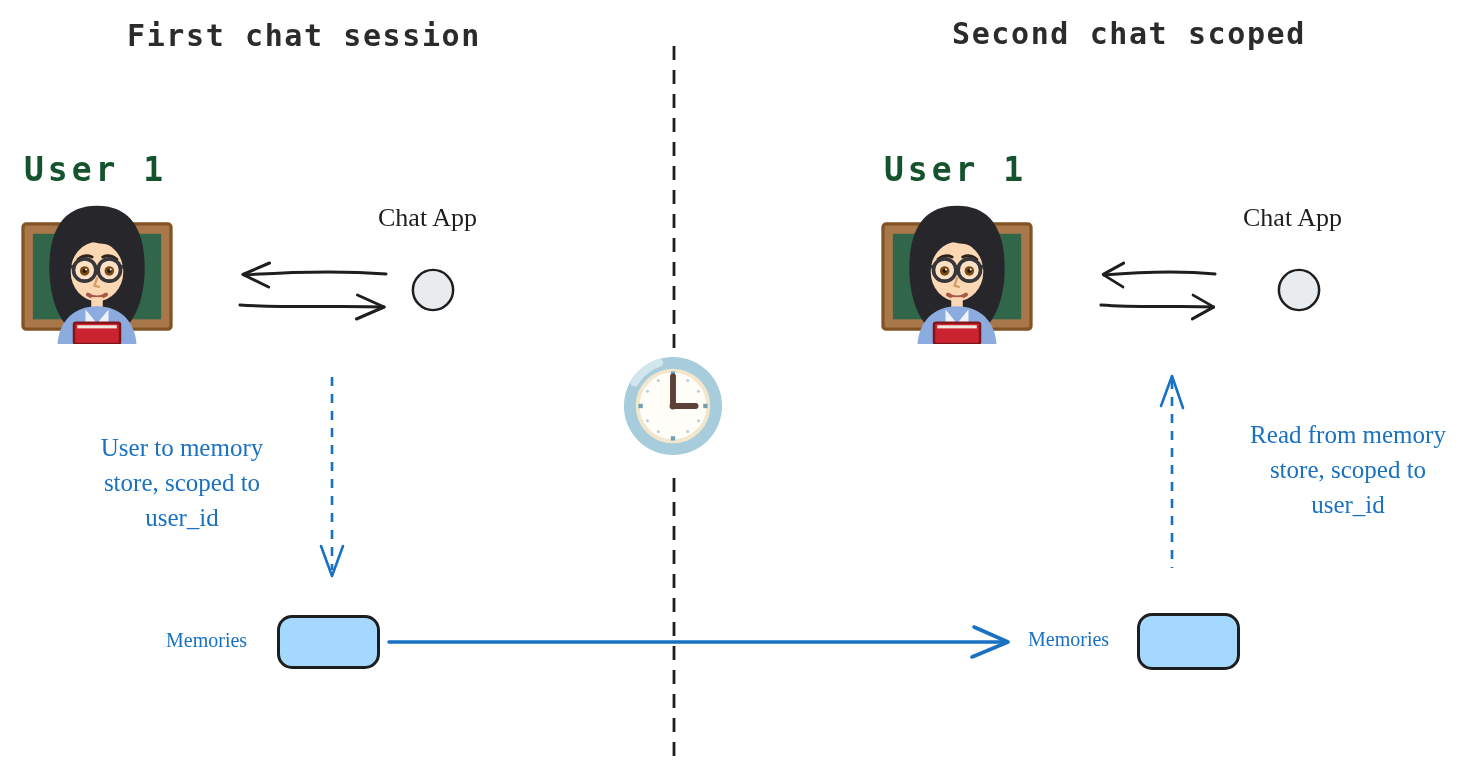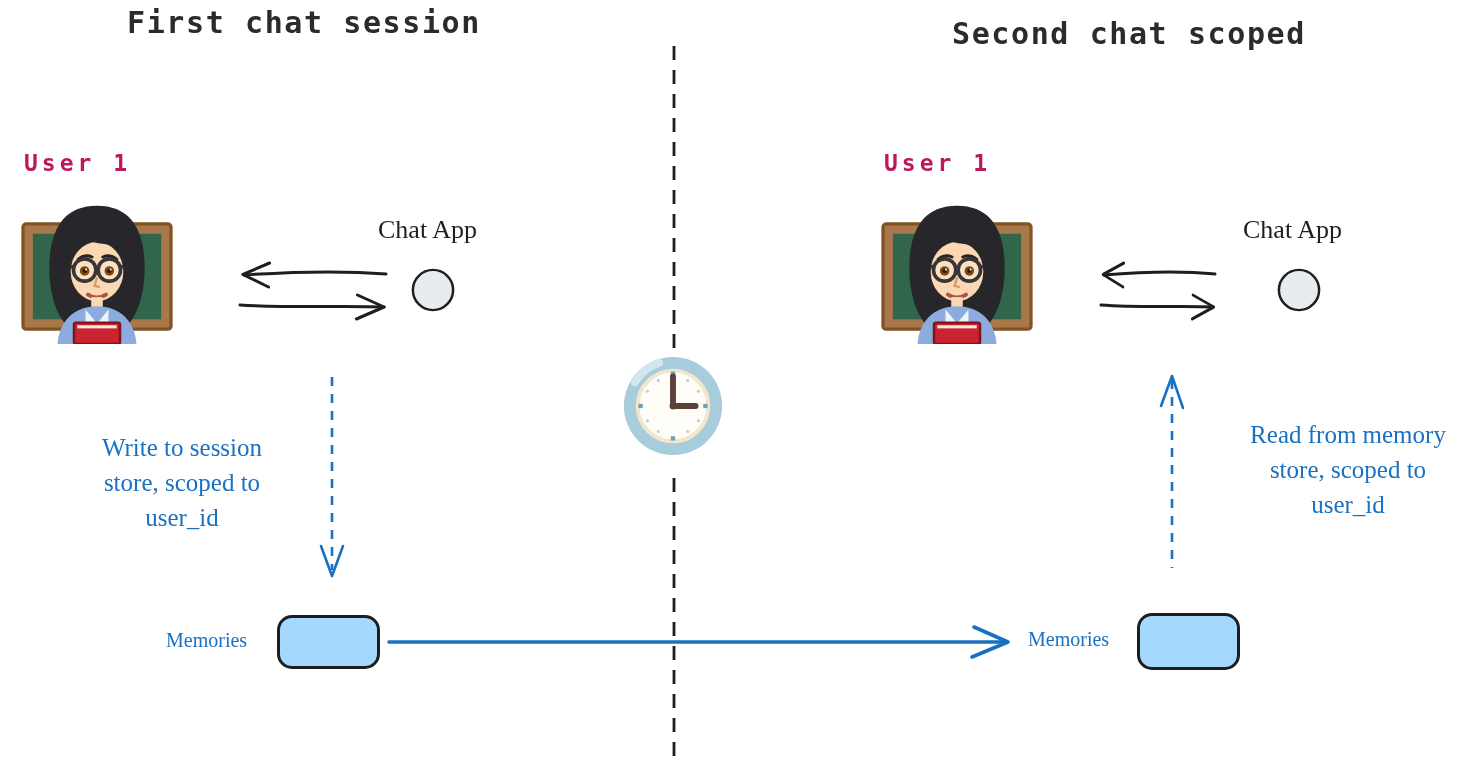--- a/index.html
+++ b/index.html
@@ -1,24 +1,24 @@
 <!DOCTYPE html>
 <html><head>
 <meta charset="utf-8">
 <style>
   html,body{margin:0;padding:0;background:#ffffff;}
   .canvas{position:relative;width:1482px;height:777px;background:#ffffff;overflow:hidden;
           font-family:"DejaVu Sans", sans-serif;}
   .abs{position:absolute;}
   .title{font-family:"DejaVu Sans Mono", monospace;font-weight:700;font-size:30px;
          letter-spacing:1.6px;color:#2b2b2b;white-space:nowrap;}
-  .user-label{font-family:"DejaVu Sans Mono", monospace;font-weight:700;font-size:23px;
-              letter-spacing:4px;color:#be185d;white-space:nowrap;}
+  .user-label{font-family:"DejaVu Sans Mono", monospace;font-weight:700;font-size:33px;
+              letter-spacing:4px;color:#14532d;white-space:nowrap;}
   .hand{font-family:cursive;}
-  .app-label{font-size:26px;color:#1e1e1e;white-space:nowrap;margin-top:12px;}
+  .app-label{font-size:26px;color:#1e1e1e;white-space:nowrap;}
   .note{font-size:25px;color:#1971c2;text-align:center;line-height:35px;}
   .mem-label{font-size:20px;color:#1971c2;white-space:nowrap;}
   .memory-box{width:97px;height:48px;background:#a5d8ff;border:3px solid #1e1e1e;border-radius:15px;}
   svg{display:block;}
   .defs{position:absolute;width:0;height:0;overflow:hidden;}
 </style>
 </head>
 <body>
 
 <div class="canvas">
@@ -84,21 +84,21 @@
       <circle cx="29" cy="40" r="1.6" fill="#b9cfd9"></circle>
     <circle cx="29" cy="70" r="1.6" fill="#b9cfd9"></circle>
       <circle cx="40" cy="81" r="1.6" fill="#b9cfd9"></circle>
     <circle cx="70" cy="81" r="1.6" fill="#b9cfd9"></circle>
       <circle cx="81" cy="70" r="1.6" fill="#b9cfd9"></circle>
     <line x1="55" y1="55" x2="55" y2="25" stroke="#5d4037" stroke-width="6" stroke-linecap="round"></line>
     <line x1="55" y1="55" x2="78" y2="55" stroke="#5d4037" stroke-width="6" stroke-linecap="round"></line>
     <circle cx="55" cy="55" r="3.5" fill="#5d4037"></circle>
   </svg>
 
-  <div class="title abs" style="left:127px;top:5px;">First chat session</div>
+  <div class="title abs" style="left:127px;top:18px;">First chat session</div>
 
   <div class="user-label abs" style="left:24px;top:150px;">User 1</div>
 
   <svg class="abs" style="left:14px;top:196px;" width="166" height="148" viewBox="0 0 100 90">
     <use href="#sym-teacher"></use>
   </svg>
 
   <svg class="abs" style="left:234px;top:260px;" width="158" height="62" viewBox="0 0 160 62" preserveAspectRatio="none">
     <use href="#sym-arrows"></use>
   </svg>
@@ -108,21 +108,21 @@
   <svg class="abs" style="left:410px;top:267px;" width="46" height="46" viewBox="0 0 48 48">
     <use href="#sym-node"></use>
   </svg>
 
   <svg class="abs" style="left:316px;top:374px;" width="32" height="206" viewBox="0 0 32 206">
     <line x1="16" y1="3" x2="16" y2="196" stroke="#1971c2" stroke-width="2.6" stroke-dasharray="9 8"></line>
     <path d="M5,172 L16,202 M27,172 L16,202" stroke="#1971c2" stroke-width="2.6" fill="none" stroke-linecap="round"></path>
   </svg>
 
   <div class="hand note abs" style="left:52px;top:430px;width:260px;">
-    <div>Write to session</div>
+    <div>User to memory</div>
     <div>store, scoped to</div>
     <div>user_id</div>
   </div>
 
   <div class="hand mem-label abs" style="left:166px;top:629px;">Memories</div>
 
   <div class="memory-box abs" style="left:277px;top:615px;"></div>
 
   <svg class="abs" style="left:386px;top:620px;" width="632" height="44" viewBox="0 0 632 44">
     <line x1="3" y1="22" x2="618" y2="22" stroke="#1971c2" stroke-width="3.6" stroke-linecap="round"></line>

